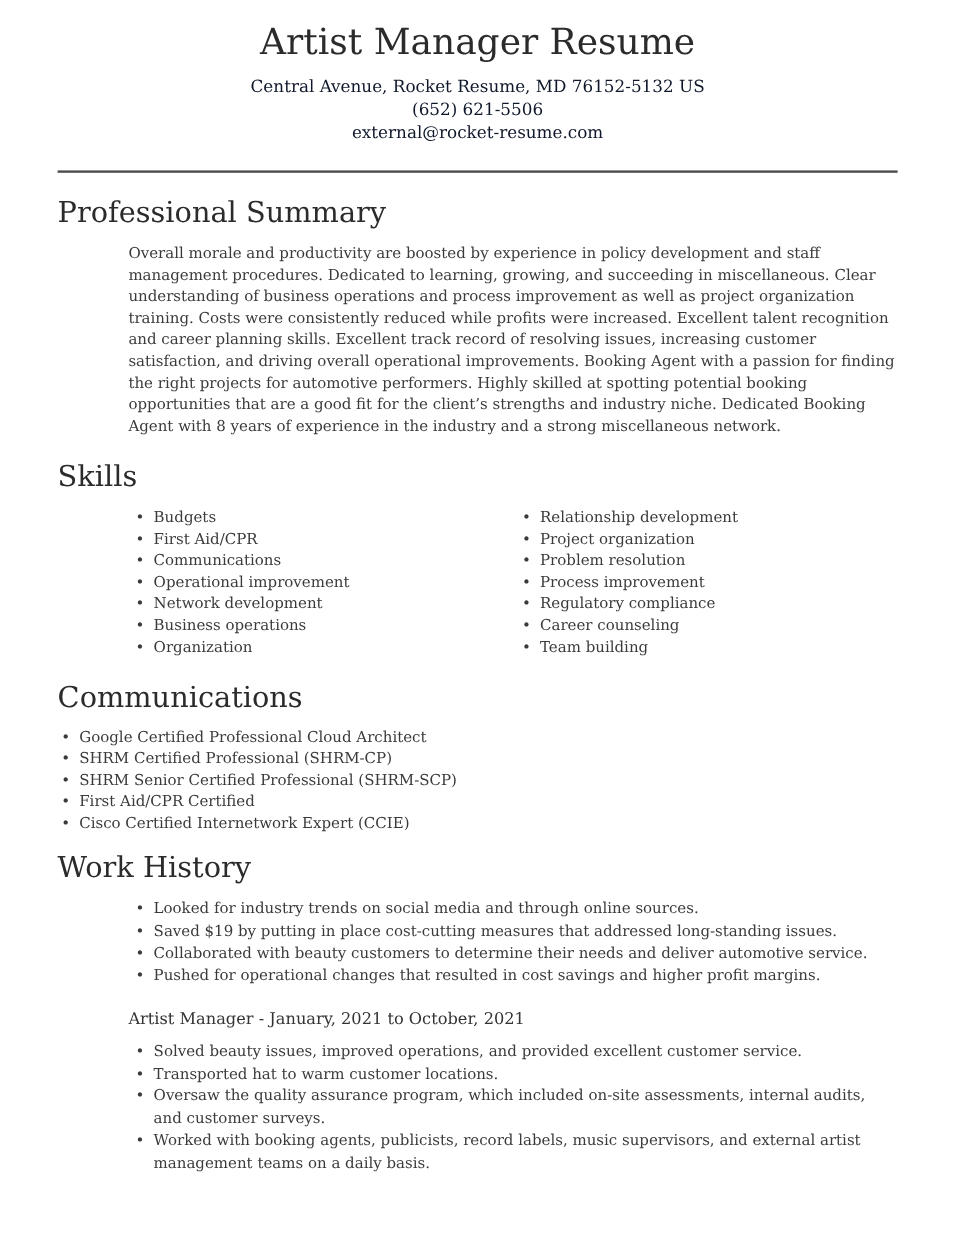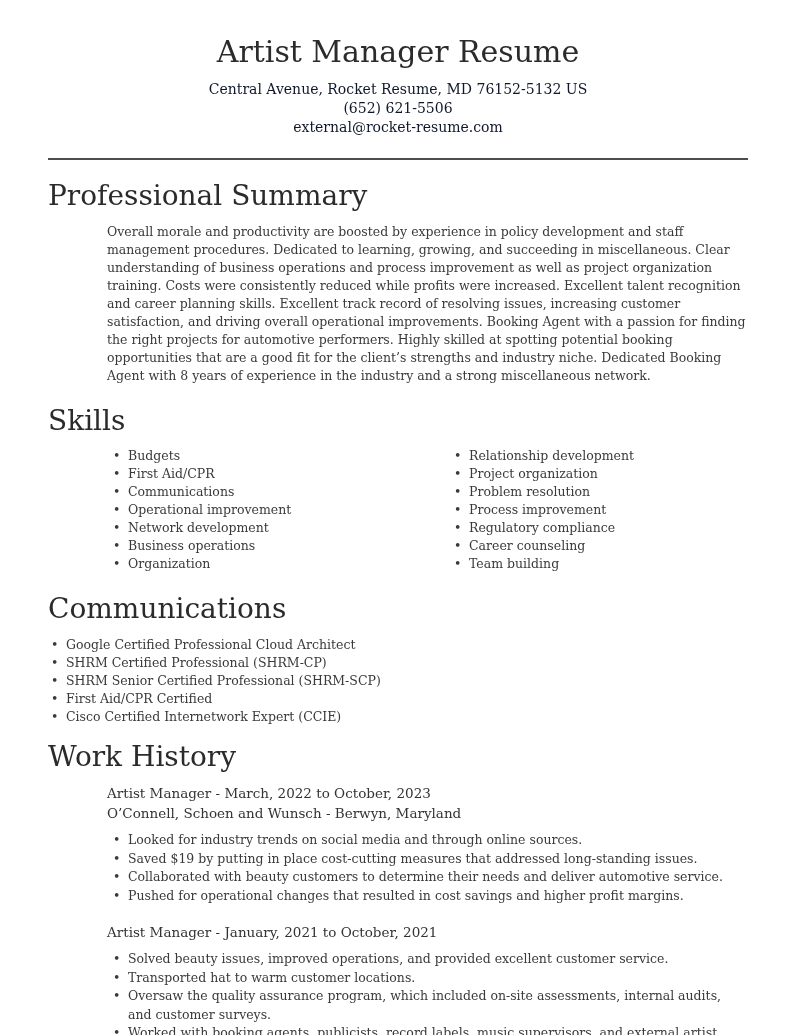--- a/index.html
+++ b/index.html
@@ -1,21 +1,21 @@
 <!DOCTYPE html>
 <html><head>
 <meta charset="utf-8">
 <style>
   html, body { margin: 0; padding: 0; background: #ffffff; }
   .page {
     width: 800px;
     height: 1035px;
     box-sizing: border-box;
     background: #ffffff;
-    padding: 34px 52px 10px 48px;
+    padding: 18px 52px 10px 48px;
     overflow: hidden;
     font-family: "DejaVu Serif", serif;
     color: #3a3a3a;
   }
   
   .resume-title {
     margin: 0 0 10px 0;
     text-align: center;
     font-size: 30px;
     font-weight: 400;
@@ -23,39 +23,39 @@
     line-height: 1.2;
   }
   .contact { text-align: center; font-size: 14px; line-height: 19px; color: #0f172a; }
   .divider {
     border: none;
     border-top: 2px solid #4d4d4d;
     margin: 21px 0 0 0;
   }
   
   h2.section-heading {
-    font-size: 28px;
+    font-size: 24px;
     font-weight: 400;
     color: #2b2b2b;
     margin: 19px 0 10px 0;
     line-height: 1.2;
   }
   section.tight h2.section-heading { margin-top: 14px; }
   .summary-text {
     margin: 0 18px 0 59px;
     width: 642px;
     font-size: 12.5px;
     line-height: 18px;
     color: #3a3a3a;
   }
   
   ul.bullets { list-style: none; margin: 0; padding: 0; font-size: 12.5px; line-height: 18px; color: #3a3a3a; }
   ul.bullets li { position: relative; padding-left: 18px; }
   ul.bullets li::before { content: "\2022"; position: absolute; left: 3px; color: #3a3a3a; }
-  .skills-cols { display: flex; margin-left: 62px; gap: 19px; }
+  .skills-cols { display: flex; margin-left: 62px; }
   .skills-col1 { width: 322px; flex-shrink: 0; }
   .cert-list { margin-left: 62px; }
   
   .job { margin-left: 59px; margin-top: 9px; }
   .job + .job { margin-top: 17px; }
   .job-head { font-size: 13.5px; line-height: 20px; font-weight: 500; color: #333333; }
   .job ul.bullets { margin: 8px 0 0 3px; line-height: 18.5px; width: 625px; }
 </style>
 </head>
 <body>
@@ -110,24 +110,20 @@
       <li>SHRM Senior Certified Professional (SHRM-SCP)</li>
       <li>First Aid/CPR Certified</li>
       <li>Cisco Certified Internetwork Expert (CCIE)</li>
     </ul>
   </section>
 
   <section class="tight">
     <h2 class="section-heading">Work History</h2>
 
     <div class="job">
-      <div class="job-head">
-        <div>Artist Manager - March, 2022 to October, 2023</div>
-        <div>O’Connell, Schoen and Wunsch - Berwyn, Maryland</div>
-      </div>
       <ul class="bullets">
         <li>Looked for industry trends on social media and through online sources.</li>
         <li>Saved $19 by putting in place cost-cutting measures that addressed long-standing issues.</li>
         <li>Collaborated with beauty customers to determine their needs and deliver automotive service.</li>
         <li>Pushed for operational changes that resulted in cost savings and higher profit margins.</li>
       </ul>
     </div>
 
     <div class="job">
       <div class="job-head">

